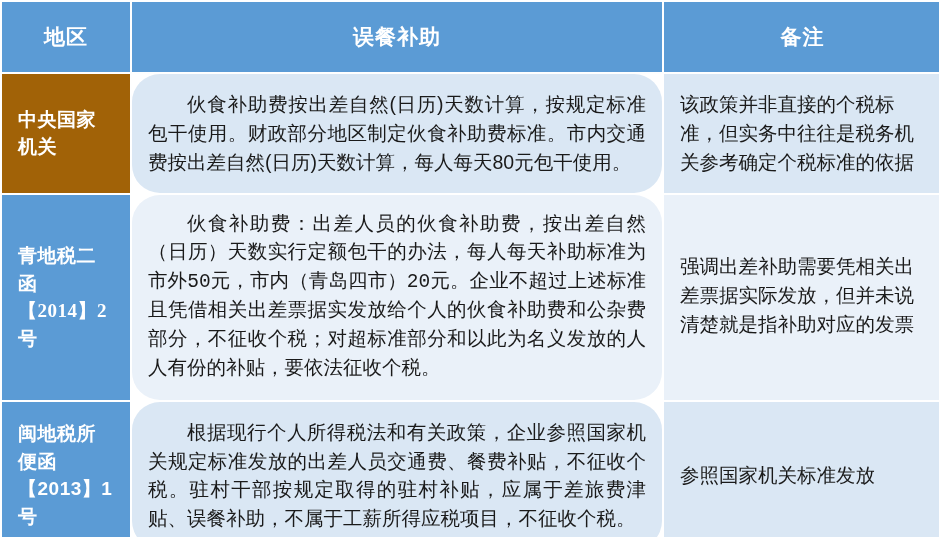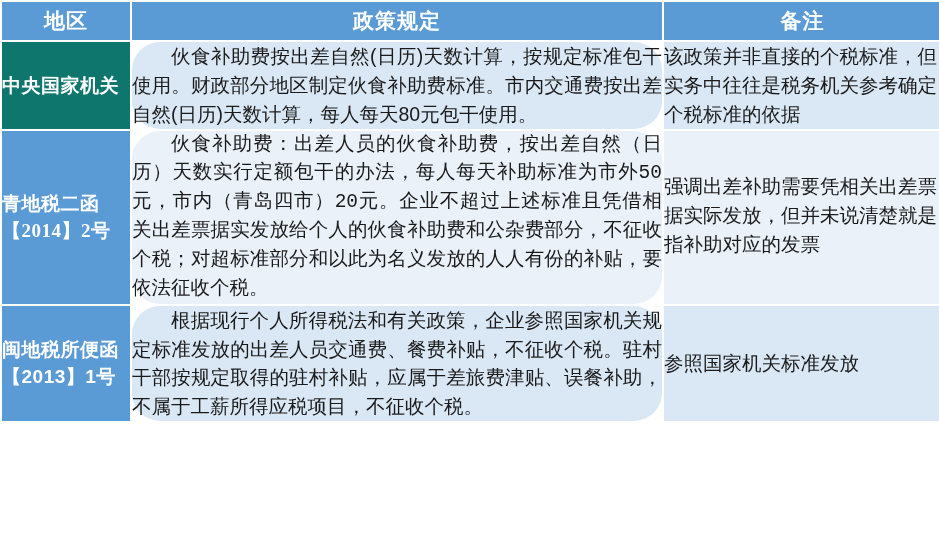--- a/index.html
+++ b/index.html
@@ -18,21 +18,21 @@
     background: #ffffff;
   }
   table.policy-table {
     border-collapse: separate;
     border-spacing: 2px;
     width: 939px;
     table-layout: fixed;
   }
   table.policy-table th,
   table.policy-table td {
-    padding: 0;
+    padding: 16px;
     vertical-align: middle;
   }
   col.c-region { width: 128px; }
   col.c-policy { width: 530px; }
   col.c-remark { width: 277px; }
 
   .hdr {
     background: #5b9bd5;
     color: #ffffff;
     text-align: center;
@@ -67,38 +67,38 @@
     background: #dce9f5;
     color: #1a1a1a;
     font-size: 19.5px;
     line-height: 1.48;
     padding: 8px 14px 8px 14px;
     text-align: left;
   }
   .r1 .policy-cell, .r1 .remark-cell { background: #dae7f4; }
   .r2 .policy-cell, .r2 .remark-cell { background: #eaf1f9; font-family: Liberation Mono, monospace; }
   .r3 .policy-cell, .r3 .remark-cell { background: #dae7f4; margin-left: 20px; }
-  .r1 .region-cell { background: #0f766e; }
+  .r1 .region-cell { background: #a16207; }
   .r2 .region-cell { background: #5b9bd5; font-family: Liberation Serif, serif; }
   .r3 .region-cell { background: #5b9bd5; }
 </style>
 </head>
 <body>
 
 <div class="sheet">
   <table class="policy-table">
     <colgroup>
       <col class="c-region">
       <col class="c-policy">
       <col class="c-remark">
     </colgroup>
     <thead>
       <tr>
         <th class="hdr">地区</th>
-        <th class="hdr">政策规定</th>
+        <th class="hdr">误餐补助</th>
         <th class="hdr">备注</th>
       </tr>
     </thead>
     <tbody>
       <tr class="r1">
         <td class="region-cell">中央国家机关</td>
         <td class="policy-cell">伙食补助费按出差自然(日历)天数计算，按规定标准包干使用。财政部分地区制定伙食补助费标准。市内交通费按出差自然(日历)天数计算，每人每天80元包干使用。</td>
         <td class="remark-cell">该政策并非直接的个税标准，但实务中往往是税务机关参考确定个税标准的依据</td>
       </tr>
       <tr class="r2">

